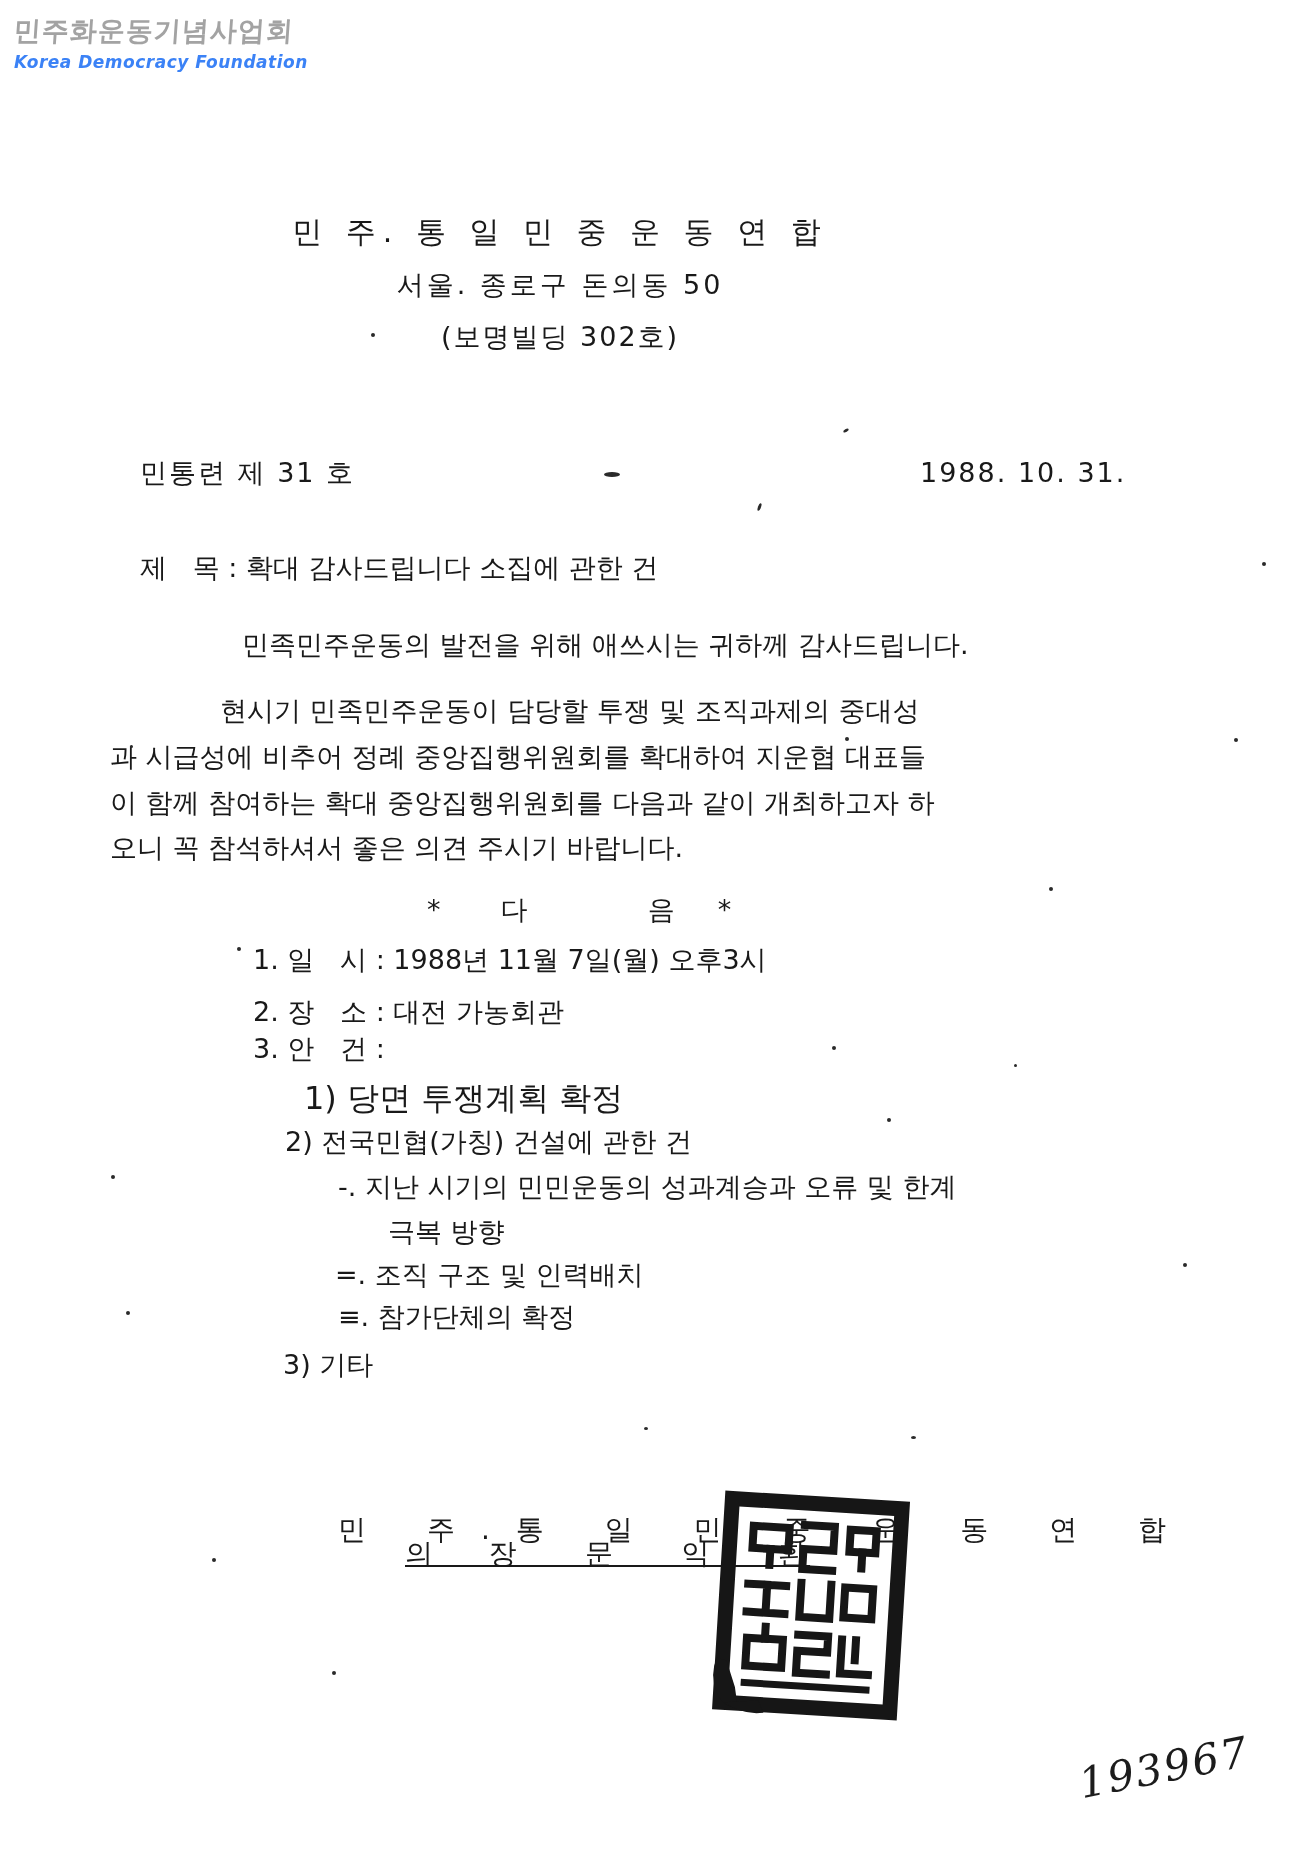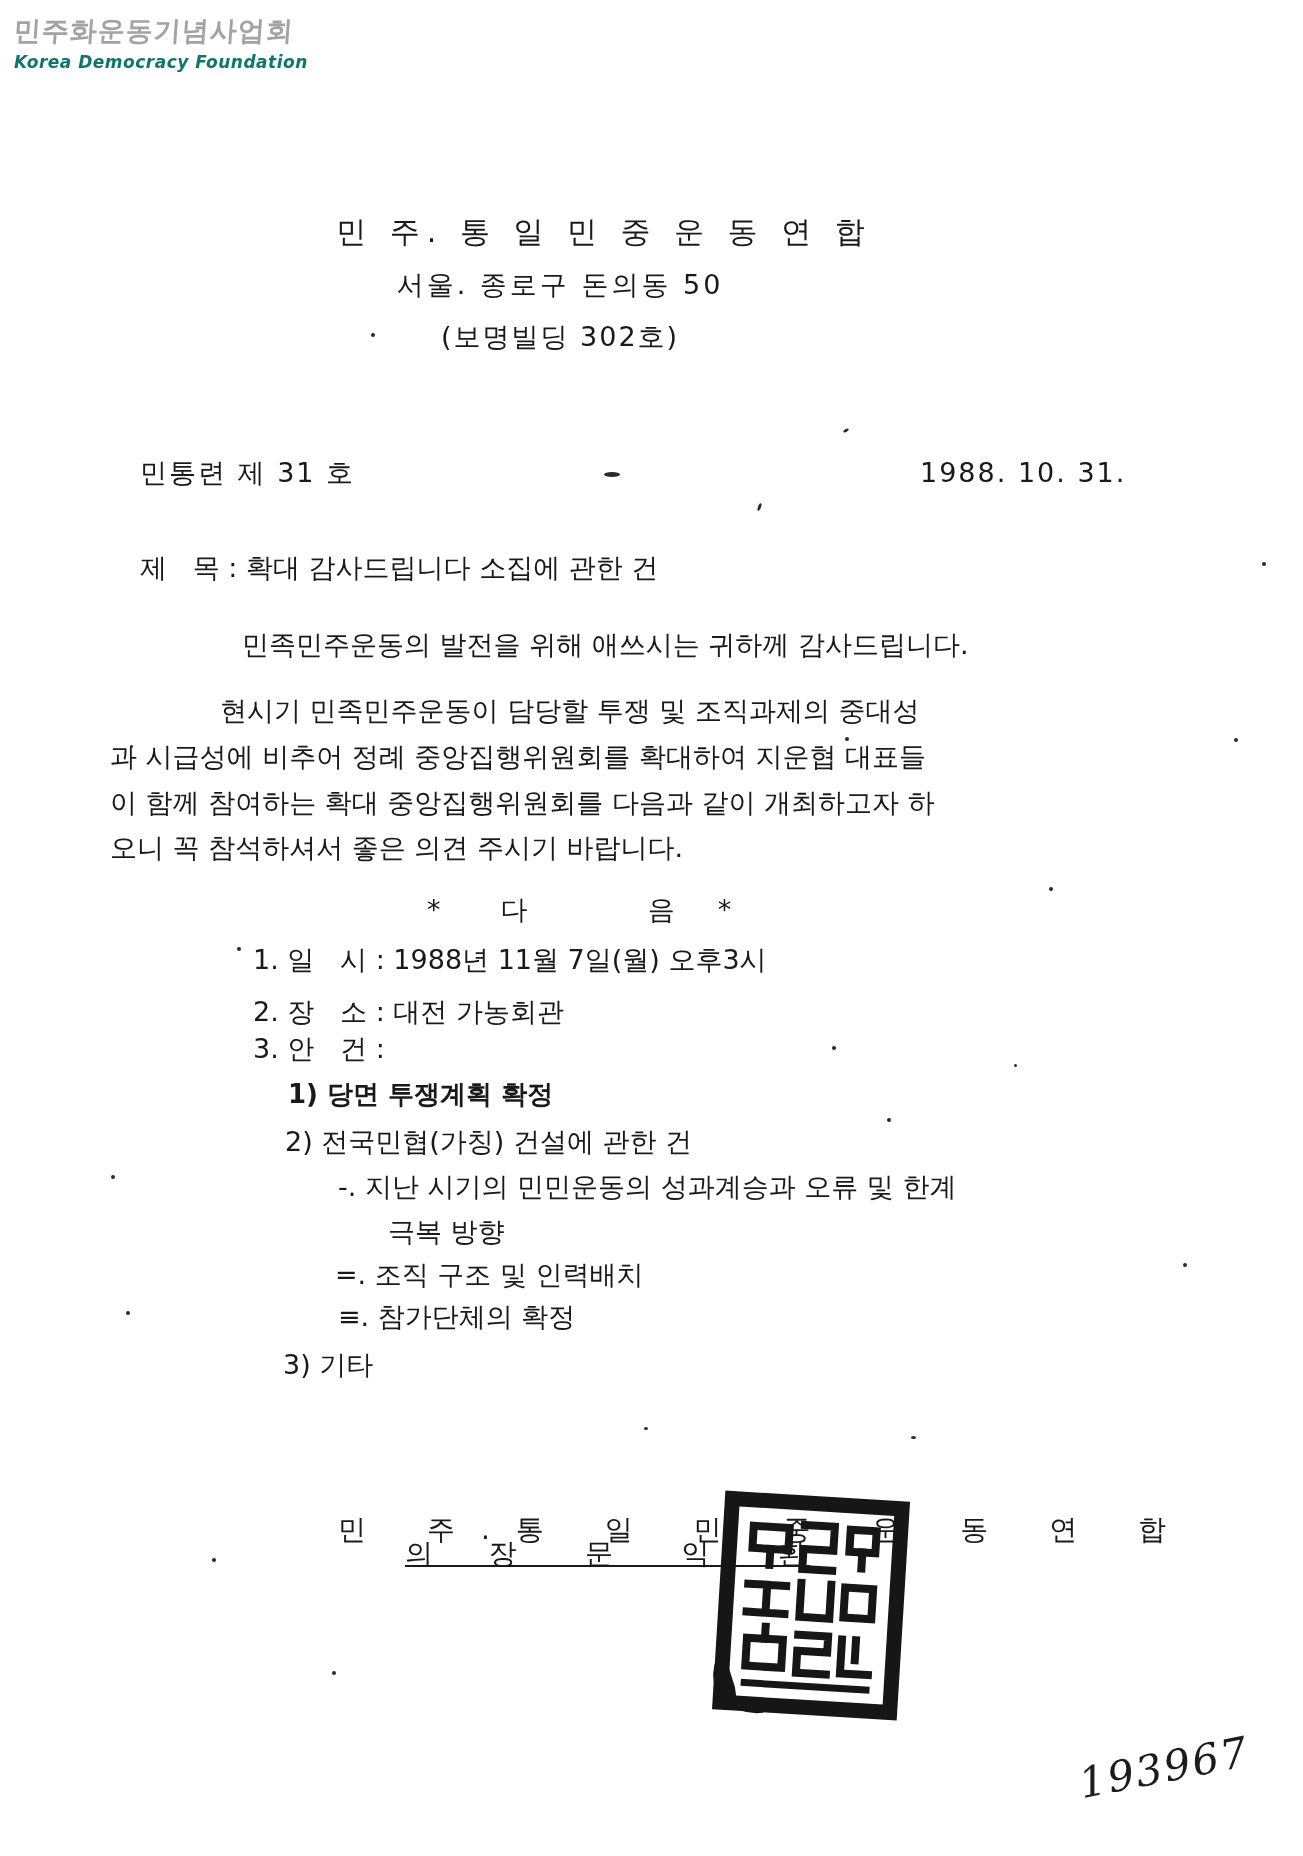--- a/index.html
+++ b/index.html
@@ -17,26 +17,26 @@
   
   .logo-kr{
     top:14px;left:14px;
     font-size:27px;font-weight:bold;
     color:#a3a3a3;letter-spacing:1px;
     transform:skewX(-4deg);
   }
   .logo-en{
     top:52px;left:14px;
     font-size:17px;font-weight:bold;font-style:italic;
-    color:#0f766e;letter-spacing:0.5px;
+    color:#3b82f6;letter-spacing:0.5px;
   }
 
   
   .lh{left:0;width:1120px;text-align:center;}
-  .lh-org{top:213px;font-size:30px;letter-spacing:7px;font-weight:500;padding-left:44px;}
+  .lh-org{top:213px;font-size:30px;letter-spacing:7px;font-weight:500;}
   .lh-addr{top:268px;font-size:27px;letter-spacing:3px;}
   .lh-bldg{top:320px;font-size:27px;letter-spacing:2px;}
   .lh-phone{top:363px;font-size:27px;letter-spacing:1px;}
 
   
   .m-docno{top:456px;left:140px;font-size:27px;letter-spacing:2px;}
   .m-date{top:456px;left:920px;font-size:27px;letter-spacing:2px;}
   .m-recv{top:504px;left:140px;font-size:27px;}
   .m-subj{top:551px;left:140px;font-size:27px;}
 
@@ -45,21 +45,21 @@
   .b-l0{top:694px;left:220px;font-size:27px;}
   .b-l1{top:740px;left:110px;font-size:27px;}
   .b-l2{top:786px;left:110px;font-size:27px;}
   .b-l3{top:831px;left:110px;font-size:27px;}
 
   
   .n-div{top:893px;left:427px;font-size:27px;font-weight:500;}
   .n-i0{top:943px;left:253px;font-size:27px;}
   .n-i1{top:995px;left:253px;font-size:27px;}
   .n-i2{top:1032px;left:253px;font-size:27px;}
-  .ag0{top:1078px;left:288px;font-size:26px;font-weight:bold;}
+  .ag0{top:1078px;left:304px;font-size:32px;}
   .ag1{top:1125px;left:285px;font-size:27px;}
   .ag2{top:1170px;left:338px;font-size:27px;}
   .ag3{top:1215px;left:388px;font-size:27px;}
   .ag4{top:1258px;left:335px;font-size:27px;}
   .ag5{top:1300px;left:338px;font-size:27px;}
   .ag6{top:1348px;left:283px;font-size:27px;}
 
   
   .sg-org{top:1512px;left:338px;font-size:28px;letter-spacing:26px;}
   .sg-name{top:1536px;left:405px;font-size:28px;letter-spacing:4px;text-decoration:underline;}

